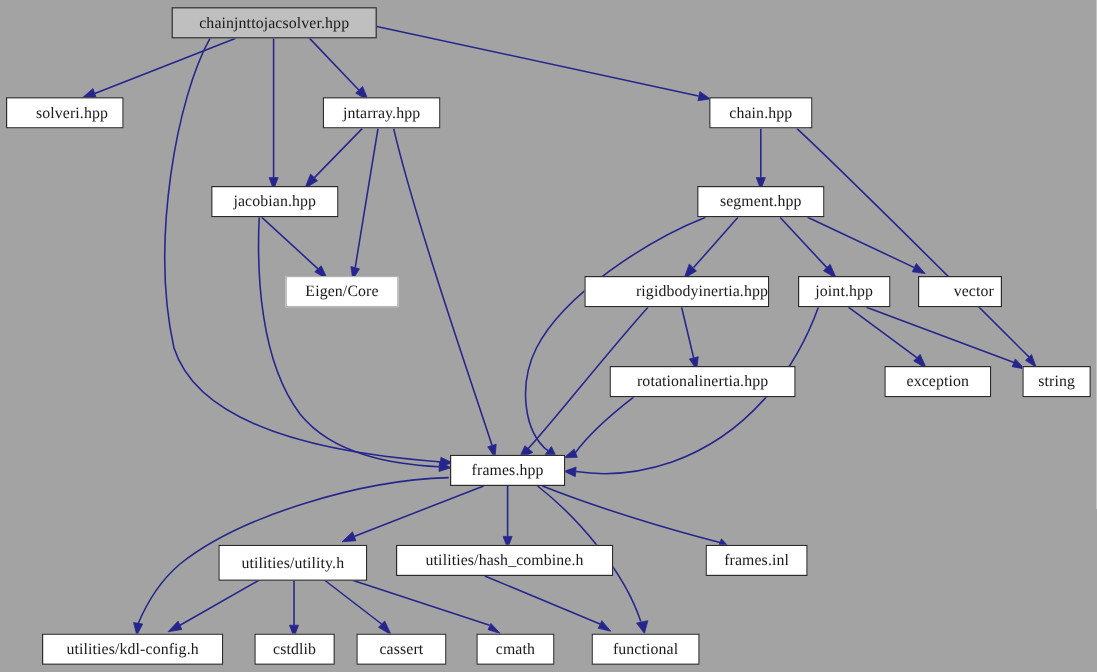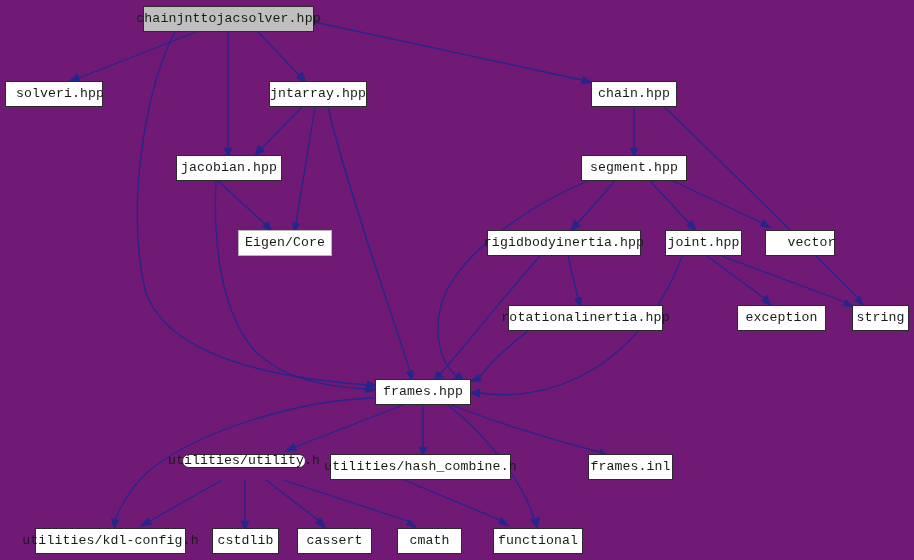--- a/index.html
+++ b/index.html
@@ -4,22 +4,22 @@
 <style>
   html, body {
     margin: 0;
     padding: 0;
     background: #ffffff;
   }
   #graph-root {
     position: relative;
     width: 914px;
     height: 560px;
-    background: #701a75;
-    font-family: Liberation Mono, monospace;
+    background: #a3a3a3;
+    font-family: Liberation Serif, serif;
     overflow: hidden;
   }
   #graph-svg {
     position: absolute;
     top: 0;
     left: 0;
     width: 914px;
     height: 560px;
   }
   .edge-path {
@@ -183,21 +183,21 @@
   </div>
 
   <div class="node-box" style="left:581px; top:155px; width:106px; height:26px;">
     <span class="node-label">segment.hpp</span>
   </div>
 
   <div class="node-box external" style="left:238px; top:230px; width:94px; height:26px;">
     <span class="node-label">Eigen/Core</span>
   </div>
 
-  <div class="node-box" style="left:487px; top:230px; width:154px; height:26px;">
+  <div class="node-box" style="left:487px; top:230px; width:154px; height:26px;justify-content:flex-end;">
     <span class="node-label">rigidbodyinertia.hpp</span>
   </div>
 
   <div class="node-box" style="left:665px; top:230px; width:77px; height:26px;">
     <span class="node-label">joint.hpp</span>
   </div>
 
   <div class="node-box" style="left:765px; top:230px; width:70px; height:26px;padding-left:23px;">
     <span class="node-label">vector</span>
   </div>
@@ -211,21 +211,21 @@
   </div>
 
   <div class="node-box" style="left:852px; top:305px; width:57px; height:26px;">
     <span class="node-label">string</span>
   </div>
 
   <div class="node-box" style="left:375px; top:379px; width:96px; height:26px;">
     <span class="node-label">frames.hpp</span>
   </div>
 
-  <div class="node-box" style="left:182px; top:454px; width:124px; height:14px;border-radius:10px;">
+  <div class="node-box" style="left:182px; top:454px; width:124px; height:30px;">
     <span class="node-label">utilities/utility.h</span>
   </div>
 
   <div class="node-box" style="left:330px; top:454px; width:181px; height:26px;">
     <span class="node-label">utilities/hash_combine.h</span>
   </div>
 
   <div class="node-box" style="left:588px; top:454px; width:85px; height:26px;">
     <span class="node-label">frames.inl</span>
   </div>

